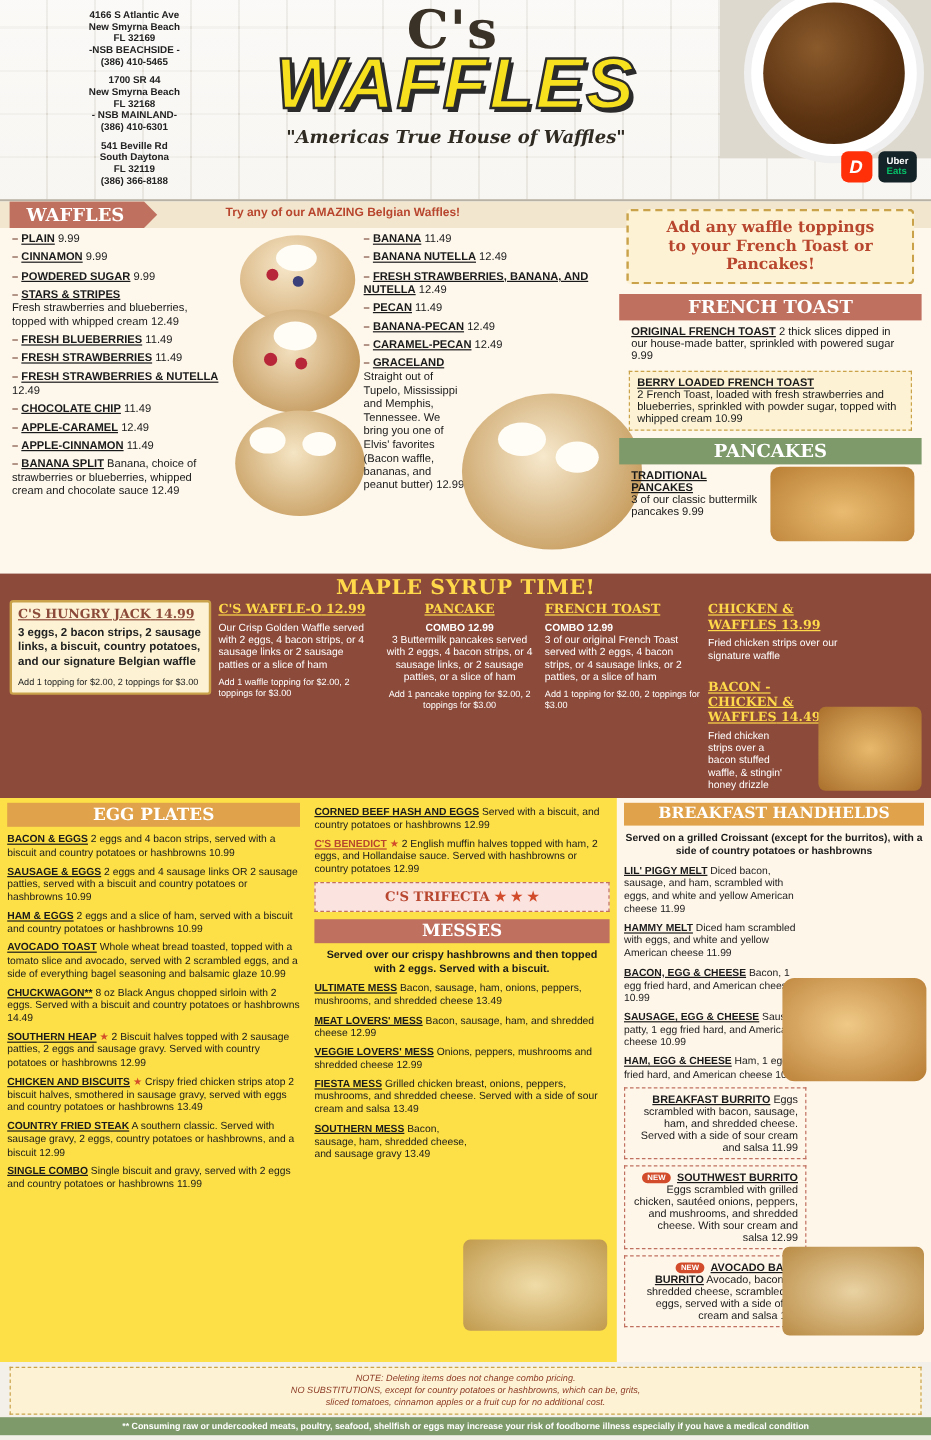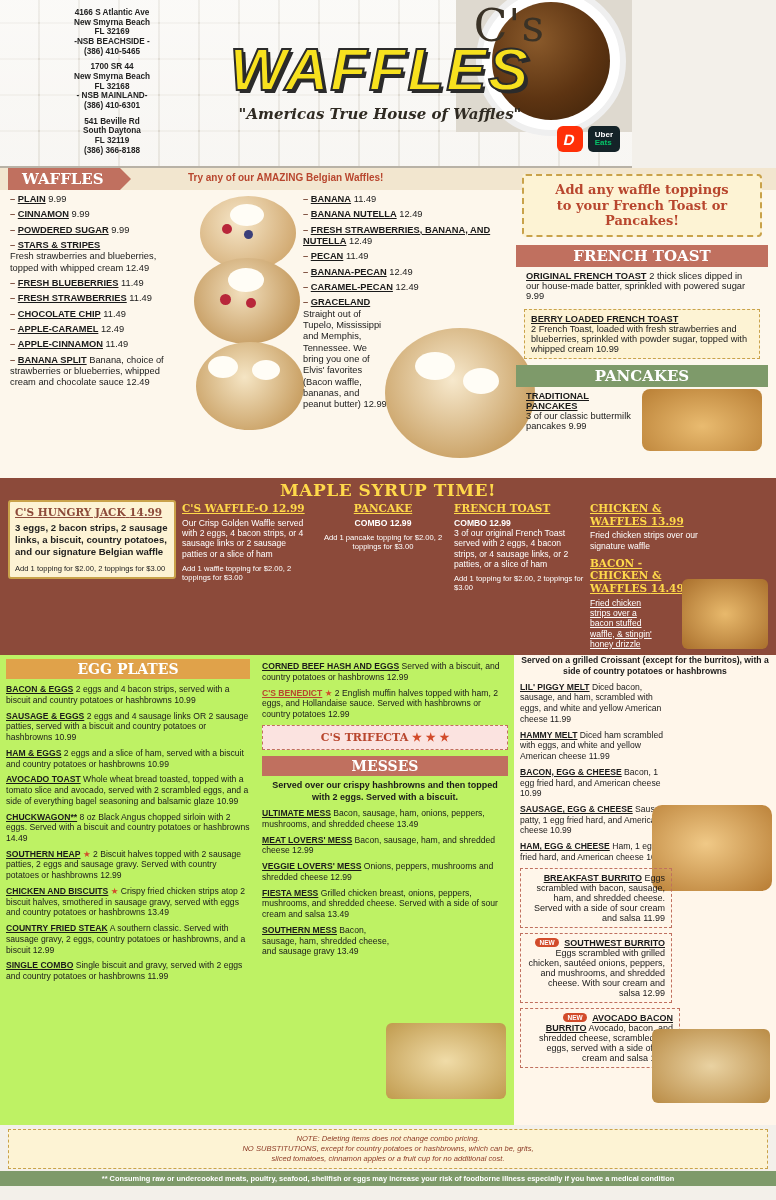--- a/index.html
+++ b/index.html
@@ -10,42 +10,42 @@
     background: #ffffff;
     overflow: hidden;
     position: relative;
     font-size: 9px;
     color: #1a1a1a;
   }
   .page { position: relative; width:776px; height:1200px; background:#f3f0ea; overflow:hidden; }
 
   
   .header {
-    position:relative; height:168px; width:632px;
+    position:relative; height:168px; width:776px;
     background: linear-gradient(180deg,#f2efe8 0%, #e9e4da 100%);
     border-bottom:2px solid #b8b2a6;
     overflow:hidden;
   }
   .header:before{
     content:""; position:absolute; inset:0;
     background:
       repeating-linear-gradient(90deg, rgba(255,255,255,.5) 0 38px, rgba(0,0,0,.03) 38px 40px),
       repeating-linear-gradient(0deg, rgba(255,255,255,.35) 0 34px, rgba(0,0,0,.03) 34px 36px);
   }
   .addr-col { position:absolute; left:42px; top:8px; width:140px; text-align:center; z-index:3; }
   .addr-block { margin-bottom:6px; line-height:1.18; font-size:8.2px; color:#222; font-weight:bold; }
   .addr-block .line { display:block; }
   .addr-block .city { font-weight:bold; }
   .addr-block .loc { font-weight:bold; }
   .addr-block .phone { font-weight:bold; }
 
   .logo-wrap { position:absolute; left:215px; top:4px; width:330px; text-align:center; z-index:4; }
   .logo-cs {
-    font-family:"DejaVu Serif", serif; font-weight:normal; font-size:44px;
-    color:#3a3226; letter-spacing:1px; line-height:1; margin-left:-6px;text-align:right;
+    font-family:"DejaVu Serif", serif; font-weight:bold; font-size:44px;
+    color:#3a3226; letter-spacing:1px; line-height:1; margin-left:-6px;
   }
   .logo-waffles {
     font-family:"Liberation Sans", sans-serif;
     font-weight:bold; font-style:italic; font-size:60px; line-height:.92;
     color:#f7e11e;
     -webkit-text-stroke:2px #2b2b2b;
     text-shadow: 3px 3px 0 #2b2b2b;
     letter-spacing:2px;
     margin-top:-6px;
   }
@@ -147,21 +147,21 @@
     background:#fdf3d4; border:2px solid #c9a24a; color:#222; padding:4px 5px; border-radius:3px;
   }
   .hungry h4 { color:#8c4a3a; text-decoration:underline; margin-top:0; }
   .hungry .big { font-weight:bold; font-size:9.6px; line-height:1.25; }
   .hungry .sm { font-size:7.6px; margin-top:6px; }
   .mcol .sm { font-size:7.6px; }
   .cw-photo { position:absolute; right:8px; bottom:6px; width:86px; height:70px; border-radius:6px;
     background:radial-gradient(ellipse at 50% 50%, #e8b96c, #a96f2c); }
 
   
-  .bottom { display:flex; gap:0; background:#bef264; }
+  .bottom { display:flex; gap:0; background:#fde047; }
   .col-left { width:256px; padding:0 6px; }
   .col-mid { width:258px; padding:0 6px; }
   .col-right { width:262px; padding:0 6px; background:#fff6ea; }
 
   .band-egg { background:#e0a24a; color:#fff; text-align:center; font-family:"DejaVu Serif",serif; font-weight:bold; font-size:14px; padding:2px 0; margin:4px 0 5px 0; }
   .band-mess { background:#c0705f; color:#fff; text-align:center; font-family:"DejaVu Serif",serif; font-weight:bold; font-size:14px; padding:2px 0; margin:6px 0 4px 0; }
   .band-bh { background:#e0a24a; color:#fff; text-align:center; font-family:"DejaVu Serif",serif; font-weight:bold; font-size:13px; padding:2px 0; margin:4px 0 5px 0; }
 
   .col-left .item, .col-mid .item, .col-right .item { font-size:8.6px; margin-bottom:5px; line-height:1.25; }
   .star { color:#d24b2a; }
@@ -250,20 +250,21 @@
       <div class="wf-sub">Try any of our AMAZING Belgian Waffles!</div>
     </div>
 
     <div class="wf-left">
       <div class="item"><span class="dash">–</span> <span class="nm">PLAIN</span> <span class="pr">9.99</span></div>
       <div class="item"><span class="dash">–</span> <span class="nm">CINNAMON</span> <span class="pr">9.99</span></div>
       <div class="item"><span class="dash">–</span> <span class="nm">POWDERED SUGAR</span> <span class="pr">9.99</span></div>
       <div class="item"><span class="dash">–</span> <span class="nm">STARS &amp; STRIPES</span><br><span class="desc">Fresh strawberries and blueberries, topped with whipped cream</span> <span class="pr">12.49</span></div>
       <div class="item"><span class="dash">–</span> <span class="nm">FRESH BLUEBERRIES</span> <span class="pr">11.49</span></div>
       <div class="item"><span class="dash">–</span> <span class="nm">FRESH STRAWBERRIES</span> <span class="pr">11.49</span></div>
+      <div class="item"><span class="dash">–</span> <span class="nm">FRESH STRAWBERRIES &amp; NUTELLA</span> <span class="pr">12.49</span></div>
       <div class="item"><span class="dash">–</span> <span class="nm">CHOCOLATE CHIP</span> <span class="pr">11.49</span></div>
       <div class="item"><span class="dash">–</span> <span class="nm">APPLE-CARAMEL</span> <span class="pr">12.49</span></div>
       <div class="item"><span class="dash">–</span> <span class="nm">APPLE-CINNAMON</span> <span class="pr">11.49</span></div>
       <div class="item"><span class="dash">–</span> <span class="nm">BANANA SPLIT</span> <span class="desc">Banana, choice of strawberries or blueberries, whipped cream and chocolate sauce</span> <span class="pr">12.49</span></div>
     </div>
 
     <div class="wf-photos">
       <div class="ph ph-1">
         <div class="cream" style="left:30px;top:8px;width:34px;height:22px;"></div>
         <div class="berry" style="left:22px;top:28px;width:10px;height:10px;background:#b8263a;"></div>
@@ -337,36 +338,37 @@
         </div>
       </div>
       <div class="mcol" style="flex:0 0 130px;">
         <h4><span>C'S WAFFLE-O</span> <span>12.99</span></h4>
         <div>Our Crisp Golden Waffle served with 2 eggs, 4 bacon strips, or 4 sausage links or 2 sausage patties or a slice of ham</div>
         <div class="sm" style="margin-top:5px;">Add 1 waffle topping for $2.00, 2 toppings for $3.00</div>
       </div>
       <div class="mcol" style="flex:0 0 130px;text-align:center;">
         <h4>PANCAKE</h4>
         <div style="font-weight:bold;"><span>COMBO</span> <span>12.99</span></div>
+        <div>3 Buttermilk pancakes served with 2 eggs, 4 bacon strips, or 4 sausage links, or 2 sausage patties, or a slice of ham</div>
         <div class="sm" style="margin-top:5px;">Add 1 pancake topping for $2.00, 2 toppings for $3.00</div>
       </div>
       <div class="mcol" style="flex:0 0 130px;">
         <h4>FRENCH TOAST</h4>
         <div style="font-weight:bold;"><span>COMBO</span> <span>12.99</span></div>
         <div>3 of our original French Toast served with 2 eggs, 4 bacon strips, or 4 sausage links, or 2 patties, or a slice of ham</div>
         <div class="sm" style="margin-top:5px;">Add 1 topping for $2.00, 2 toppings for $3.00</div>
       </div>
       <div class="mcol" style="flex:0 0 110px;">
         <div>
           <h4><span>CHICKEN &amp; WAFFLES</span> <span>13.99</span></h4>
           <div>Fried chicken strips over our signature waffle</div>
         </div>
-        <div style="margin-top:6px;">
+        <div style="margin-top:16px;">
           <h4><span>BACON - CHICKEN &amp; WAFFLES</span> <span>14.49</span></h4>
-          <div style="width:64px;text-decoration:underline;">Fried chicken strips over a bacon stuffed waffle, &amp; stingin' honey drizzle</div>
+          <div style="width:64px;">Fried chicken strips over a bacon stuffed waffle, &amp; stingin' honey drizzle</div>
         </div>
       </div>
     </div>
     <div class="cw-photo"></div>
   </div>
 
   <div class="bottom">
 
     <div class="col-left">
       <div class="band-egg">EGG PLATES</div>
@@ -395,20 +397,21 @@
       <div class="item"><span class="nm">ULTIMATE MESS</span> <span class="desc">Bacon, sausage, ham, onions, peppers, mushrooms, and shredded cheese</span> <span class="pr">13.49</span></div>
       <div class="item"><span class="nm">MEAT LOVERS' MESS</span> <span class="desc">Bacon, sausage, ham, and shredded cheese</span> <span class="pr">12.99</span></div>
       <div class="item"><span class="nm">VEGGIE LOVERS' MESS</span> <span class="desc">Onions, peppers, mushrooms and shredded cheese</span> <span class="pr">12.99</span></div>
       <div class="item"><span class="nm">FIESTA MESS</span> <span class="desc">Grilled chicken breast, onions, peppers, mushrooms, and shredded cheese. Served with a side of sour cream and salsa</span> <span class="pr">13.49</span></div>
       <div class="item" style="width:128px;"><span class="nm">SOUTHERN MESS</span> <span class="desc">Bacon, sausage, ham, shredded cheese, and sausage gravy</span> <span class="pr">13.49</span></div>
 
       <div class="mess-photo"></div>
     </div>
 
     <div class="col-right relpos" style="height:470px;">
+      <div class="band-bh">BREAKFAST HANDHELDS</div>
       <div class="bh-intro">Served on a grilled Croissant (except for the burritos), with a side of country potatoes or hashbrowns</div>
 
       <div class="croissant"></div>
 
       <div class="item" style="width:150px;"><span class="nm">LIL' PIGGY MELT</span> <span class="desc">Diced bacon, sausage, and ham, scrambled with eggs, and white and yellow American cheese</span> <span class="pr">11.99</span></div>
       <div class="item" style="width:150px;"><span class="nm">HAMMY MELT</span> <span class="desc">Diced ham scrambled with eggs, and white and yellow American cheese</span> <span class="pr">11.99</span></div>
       <div class="item" style="width:150px;"><span class="nm">BACON, EGG &amp; CHEESE</span> <span class="desc">Bacon, 1 egg fried hard, and American cheese</span> <span class="pr">10.99</span></div>
       <div class="item" style="width:150px;"><span class="nm">SAUSAGE, EGG &amp; CHEESE</span> <span class="desc">Sausage patty, 1 egg fried hard, and American cheese</span> <span class="pr">10.99</span></div>
       <div class="item" style="width:150px;"><span class="nm">HAM, EGG &amp; CHEESE</span> <span class="desc">Ham, 1 egg fried hard, and American cheese</span> <span class="pr">10.99</span></div>
 

